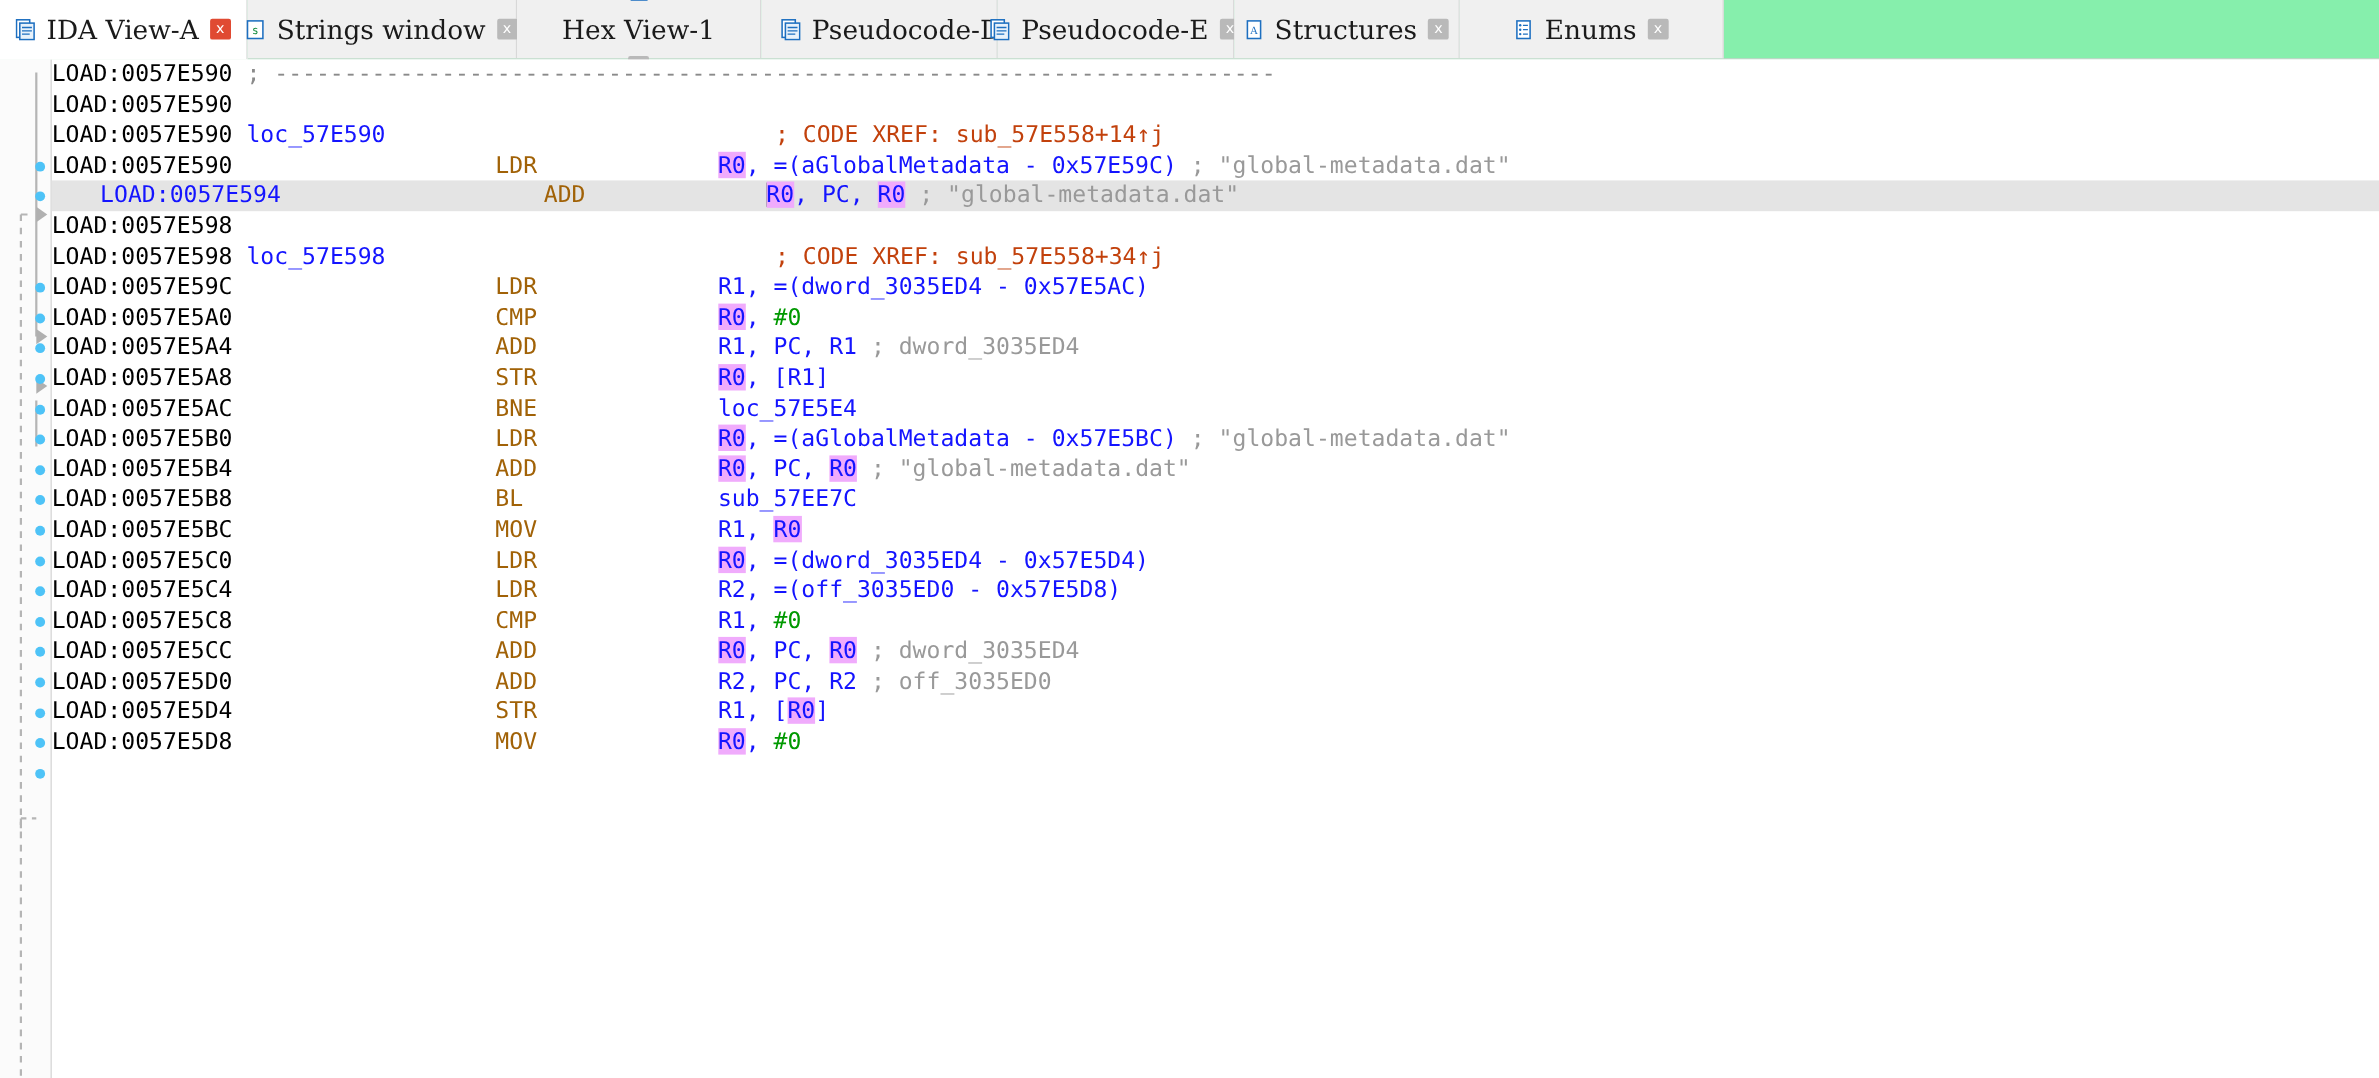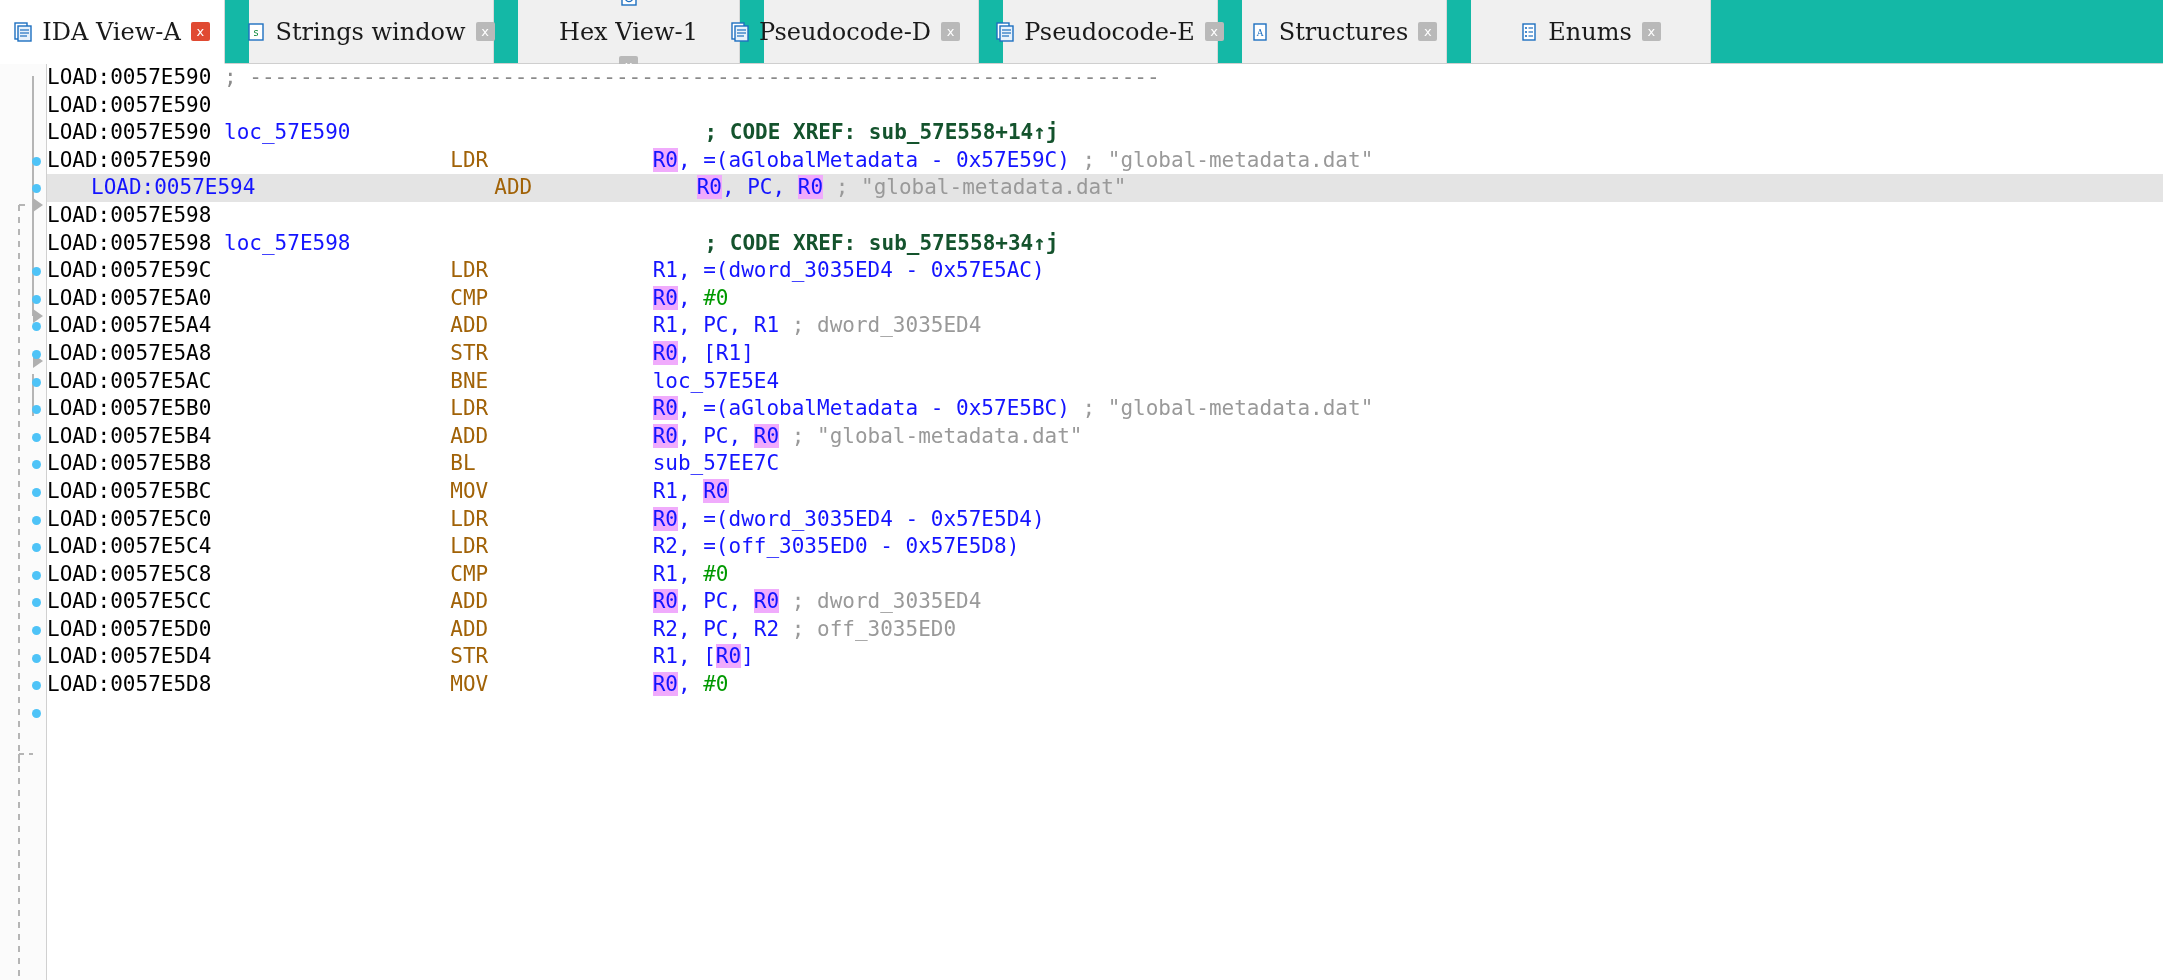--- a/index.html
+++ b/index.html
@@ -8,27 +8,26 @@
     background: #ffffff;
     width: 2163px;
     height: 980px;
     overflow: hidden;
     font-family: "DejaVu Sans Mono", "Liberation Mono", monospace;
   }
 
   
   .tabbar {
     position: relative;
-    height: 64px;
-    background: #14b8a6;
+    height: 54px;
+    background: #86efac;
     border-bottom: 1px solid #cfcfcf;
     display: flex;
     align-items: stretch;
     box-sizing: border-box;
-    gap: 24px;
   }
   .tab {
     display: flex;
     align-items: center;
     gap: 10px;
     padding: 0 18px;
     background: #f0f0f0;
     border-right: 1px solid #d8d8d8;
     box-sizing: border-box;
     font-family: "DejaVu Serif", "Liberation Serif", serif;
@@ -102,21 +101,21 @@
   }
   .line.selected { background: #e4e4e4; }
 
   .seg { white-space: pre; }
   .addr   { color: #000000; }
   .addr-sel { color: #1414ff; margin-left: 44px; }
   .label  { color: #1414ff; }
   .mnem   { color: #a16207; margin-left: 24px; }
   .oper   { color: #1414ff; }
   .imm    { color: #009900; }
-  .xref   { color: #14532d; font-weight: bold; }
+  .xref   { color: #c2410c; }
   .rcmt   { color: #999999; }
   .dashes { color: #8a8a8a; }
   .semi   { color: #8a8a8a; }
   .hl     { background: #f0abfc; }
   .caret {
     display:inline-block;
     width: 0;
     border-left: 2px solid #000000;
     height: 22px;
     vertical-align: -4px;
@@ -159,21 +158,21 @@
     <div class="tab" style="width: 222px; justify-content: center; flex-direction: column;">
       <span class="tab-icon">
         <svg width="18" height="20" viewBox="0 0 18 20">
           <rect x="2" y="3" width="14" height="14" fill="#ffffff" stroke="#1d6fc0" stroke-width="1.4"></rect>
           <circle cx="9" cy="10" r="3.6" fill="none" stroke="#1d6fc0" stroke-width="1.4"></circle>
         </svg>
       </span>
       <span class="tab-label">Hex View-1</span>
       <span class="tab-close">x</span>
     </div>
-    <div class="tab" style="width: 215px; justify-content: flex-end;">
+    <div class="tab" style="width: 215px; justify-content: space-between;">
       <span class="tab-icon">
         <svg width="18" height="20" viewBox="0 0 18 20">
           <rect x="1" y="1" width="12" height="16" fill="#ffffff" stroke="#1d6fc0" stroke-width="1.4"></rect>
           <rect x="4" y="4" width="13" height="15" fill="#e8f2fb" stroke="#1d6fc0" stroke-width="1.4"></rect>
           <line x1="6" y1="8" x2="15" y2="8" stroke="#1d6fc0" stroke-width="1.2"></line>
           <line x1="6" y1="11" x2="15" y2="11" stroke="#1d6fc0" stroke-width="1.2"></line>
           <line x1="6" y1="14" x2="13" y2="14" stroke="#1d6fc0" stroke-width="1.2"></line>
         </svg>
       </span>
       <span class="tab-label">Pseudocode-D</span>

